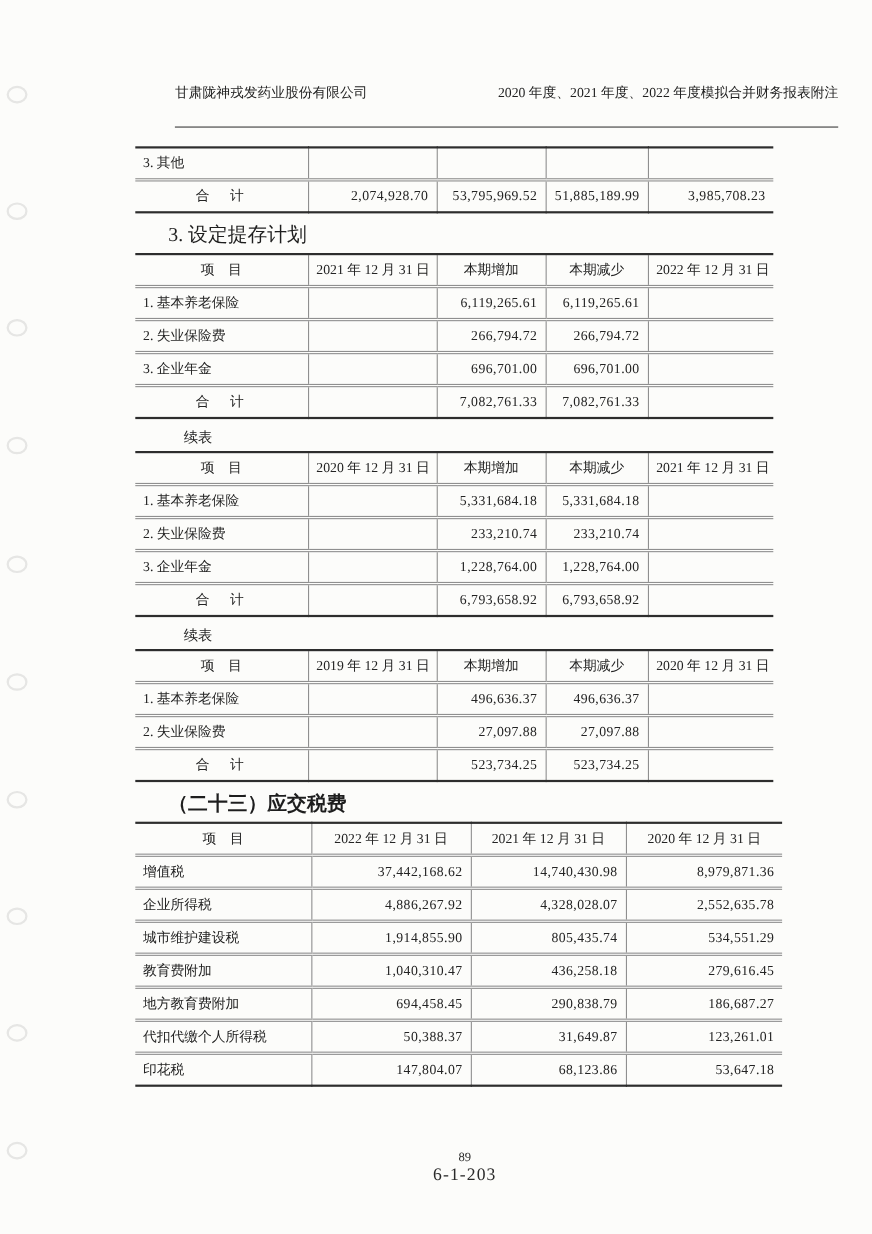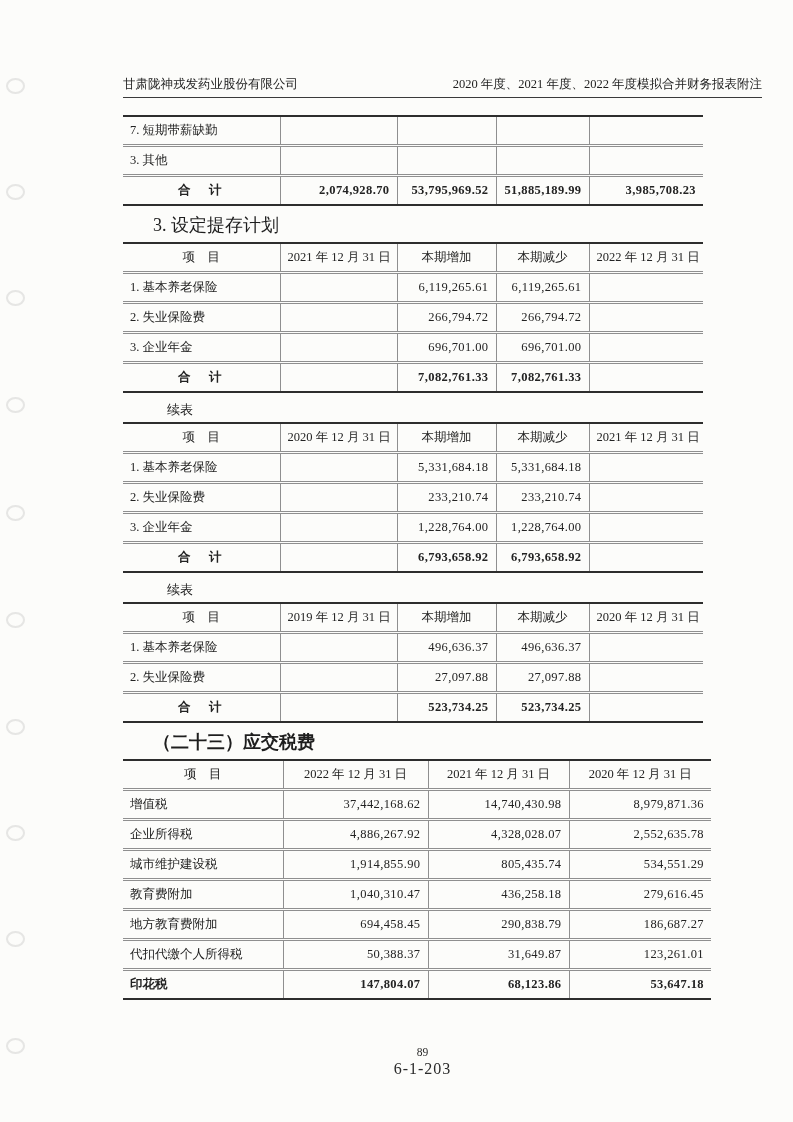--- a/index.html
+++ b/index.html
@@ -23,23 +23,24 @@
     border:2px solid rgba(165,165,165,0.25);
     border-radius:50%;
     background:transparent;
   }
   .content { position:absolute; left:123px; top:0; width:639px; }
 
   .doc-header {
     margin-top:76px;
     display:flex; justify-content:space-between; align-items:center;
     border-bottom:1.5px solid #3a3a3a;
-    padding-bottom:4px;
+    padding-bottom:22px;
     font-size:12.5px;
     white-space:nowrap;
+    margin-left:36px;
   }
 
   .section-heading { font-size:18px; margin:7px 0 5px 30px; }
   .section-heading.bold { font-weight:bold; }
   .continued-label { font-size:13px; margin:8px 0 3px 44px; }
 
   table.fin-table {
     border-collapse:collapse;
     table-layout:fixed;
     border-top:2.5px solid #2d2d2d;
@@ -49,21 +50,21 @@
   }
   .tbl-wrap-0 { margin-top:17px; }
   table.fin-table th, table.fin-table td {
     height:27px;
     padding:0 7px;
     font-weight:normal;
     overflow:hidden; white-space:nowrap;
     border-bottom:3px double #8f8f8f;
     vertical-align:middle;
   }
-  table.fin-table tr:last-child td { border-bottom:none;font-weight:bold; }
+  table.fin-table tr:last-child td { border-bottom:none; }
   table.fin-table th + th, table.fin-table td + td { border-left:1px solid #8f8f8f; }
   table.fin-table th { }
   td.label-cell { text-align:left; padding-left:9px; }
   td.num-cell  { text-align:right; letter-spacing:0.4px; }
   td.total-label { text-align:center; letter-spacing:3px; padding-left:0; }
 
   .footer {
     position:absolute; top:1046px; left:26px; width:793px;
     text-align:center; color:#2a2a2a;
   }
@@ -99,27 +100,20 @@
         <table class="fin-table" style="width: 580px;">
           <colgroup>
             <col style="width: 157px;">
             <col style="width: 117px;">
             <col style="width: 99px;">
             <col style="width: 93px;">
             <col style="width: 114px;">
           </colgroup>
           <tbody>
             <tr>
-              <td class="label-cell">7. 短期带薪缺勤</td>
-              <td class="num-cell"></td>
-              <td class="num-cell"></td>
-              <td class="num-cell"></td>
-              <td class="num-cell"></td>
-            </tr>
-            <tr>
               <td class="label-cell">3. 其他</td>
               <td class="num-cell"></td>
               <td class="num-cell"></td>
               <td class="num-cell"></td>
               <td class="num-cell"></td>
             </tr>
             <tr>
               <td class="label-cell total-label">合　计</td>
               <td class="num-cell">2,074,928.70</td>
               <td class="num-cell">53,795,969.52</td>

